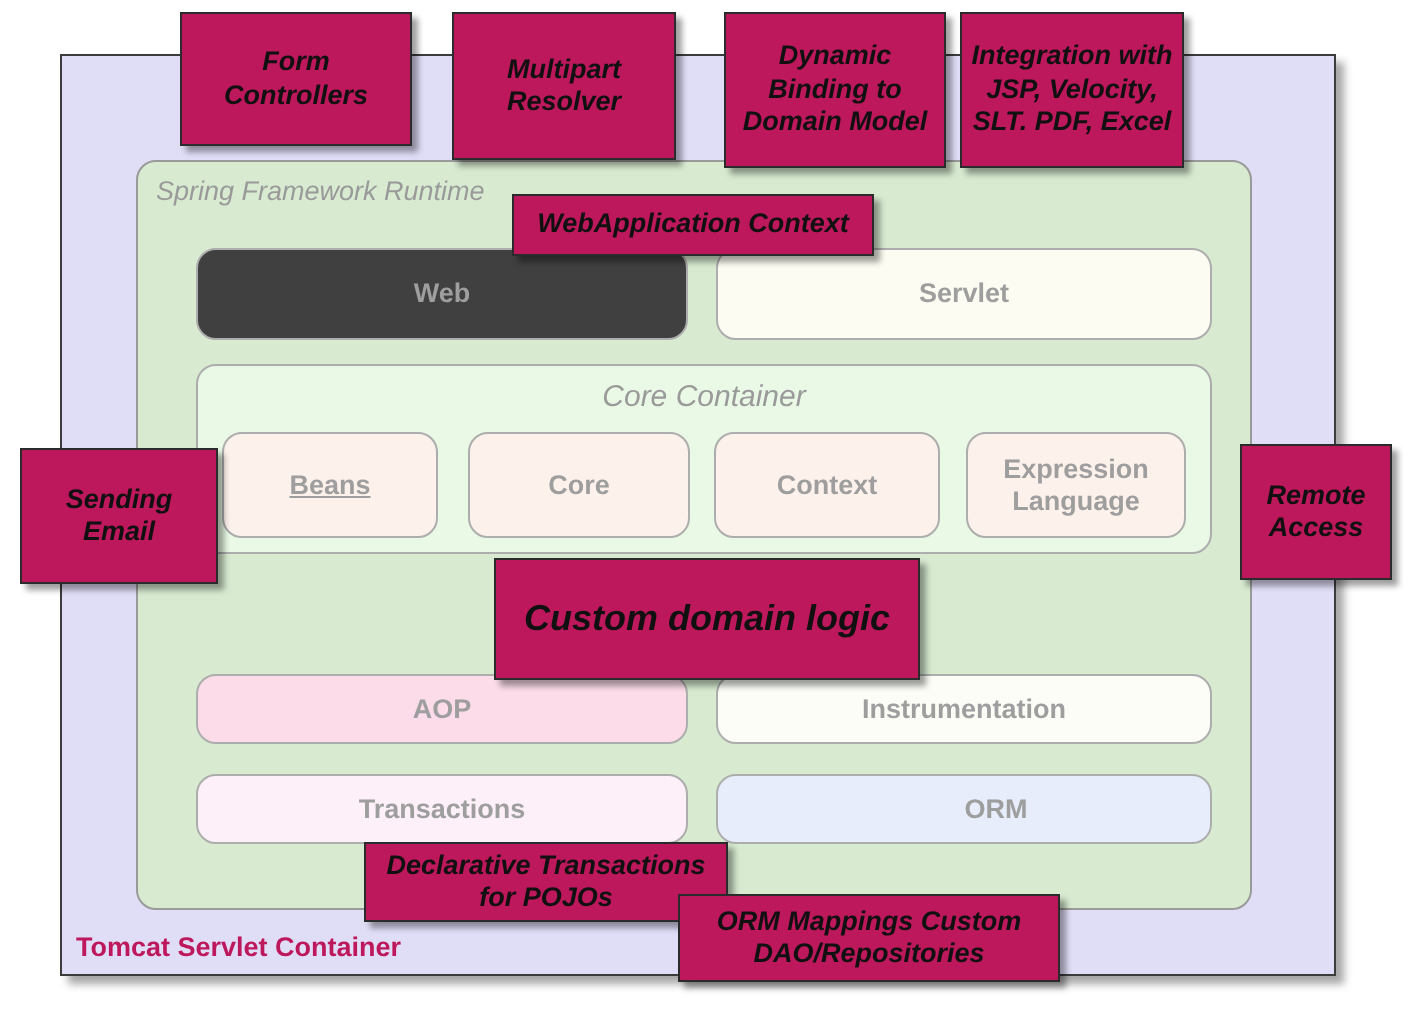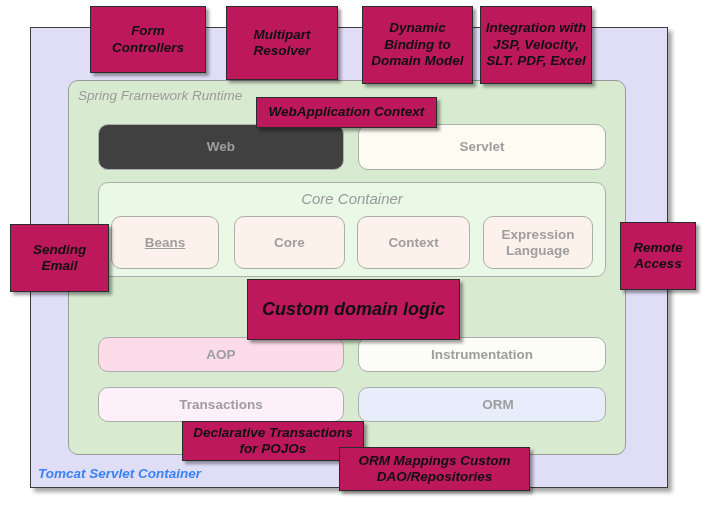--- a/index.html
+++ b/index.html
@@ -29,22 +29,21 @@
     border: 1px solid #3c3c3c;
     box-shadow: 4px 4px 4px rgba(0,0,0,0.35);
     box-sizing: border-box;
   }
   .tomcat-label {
     position: absolute;
     left: 38px;
     top: 466px;
     font-size: 13.5px;
     font-weight: bold;
-    font-style: italic;
-    color: #3b82f6;
+    color: #be185d;
     white-space: nowrap;
   }
 
   
   .spring-box {
     position: absolute;
     left: 68px;
     top: 80px;
     width: 558px;
     height: 375px;

